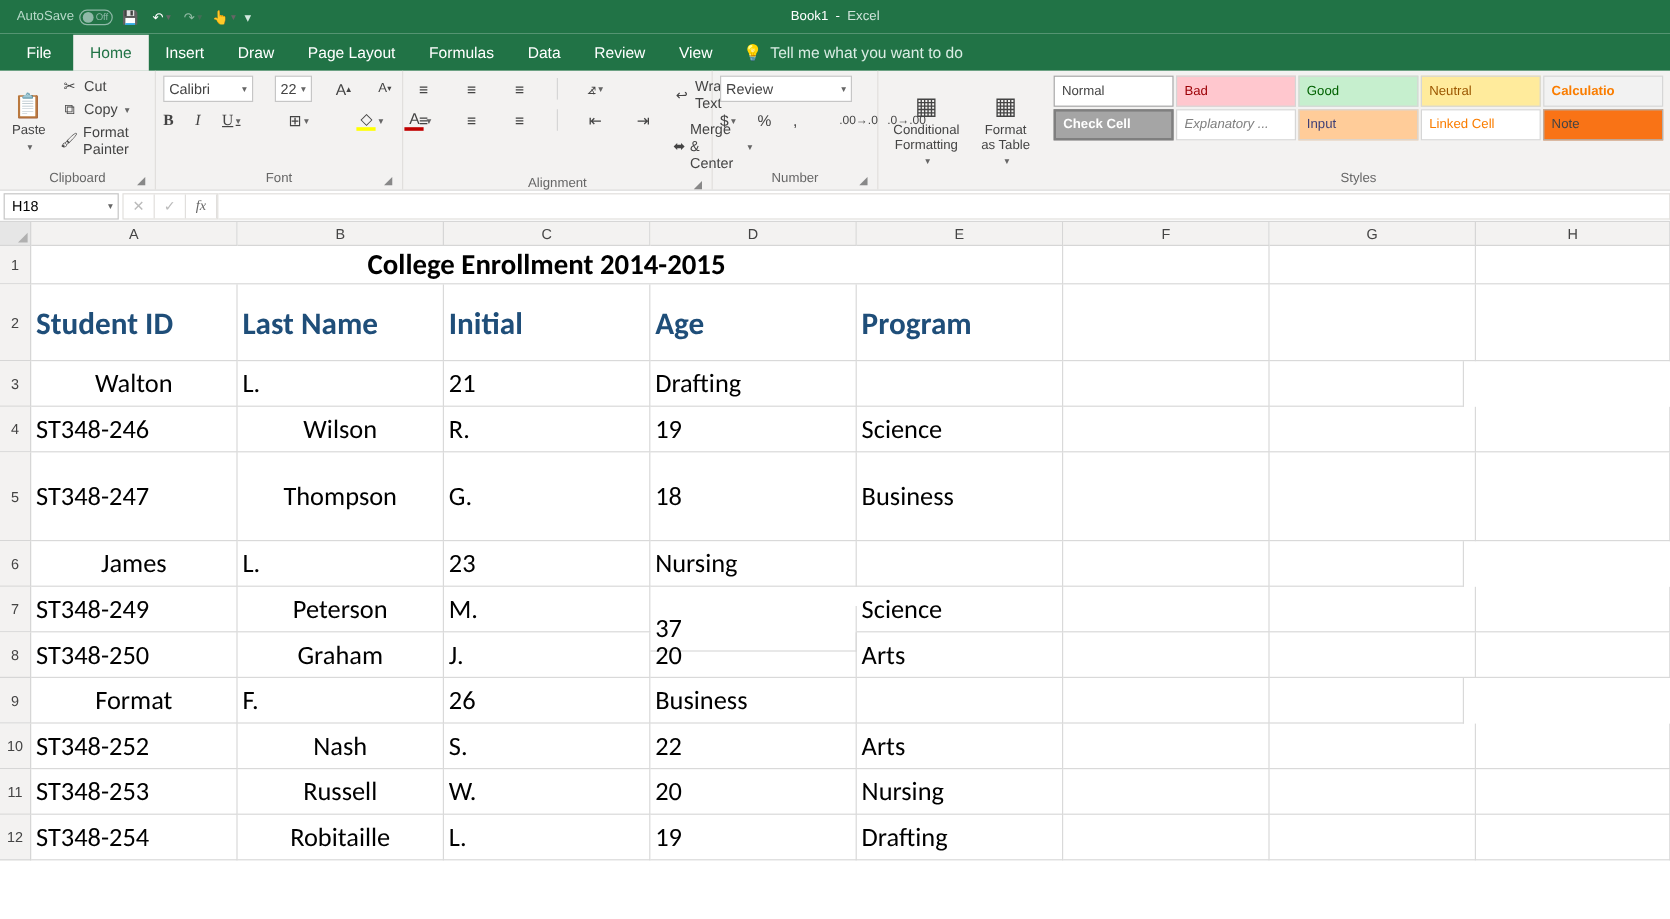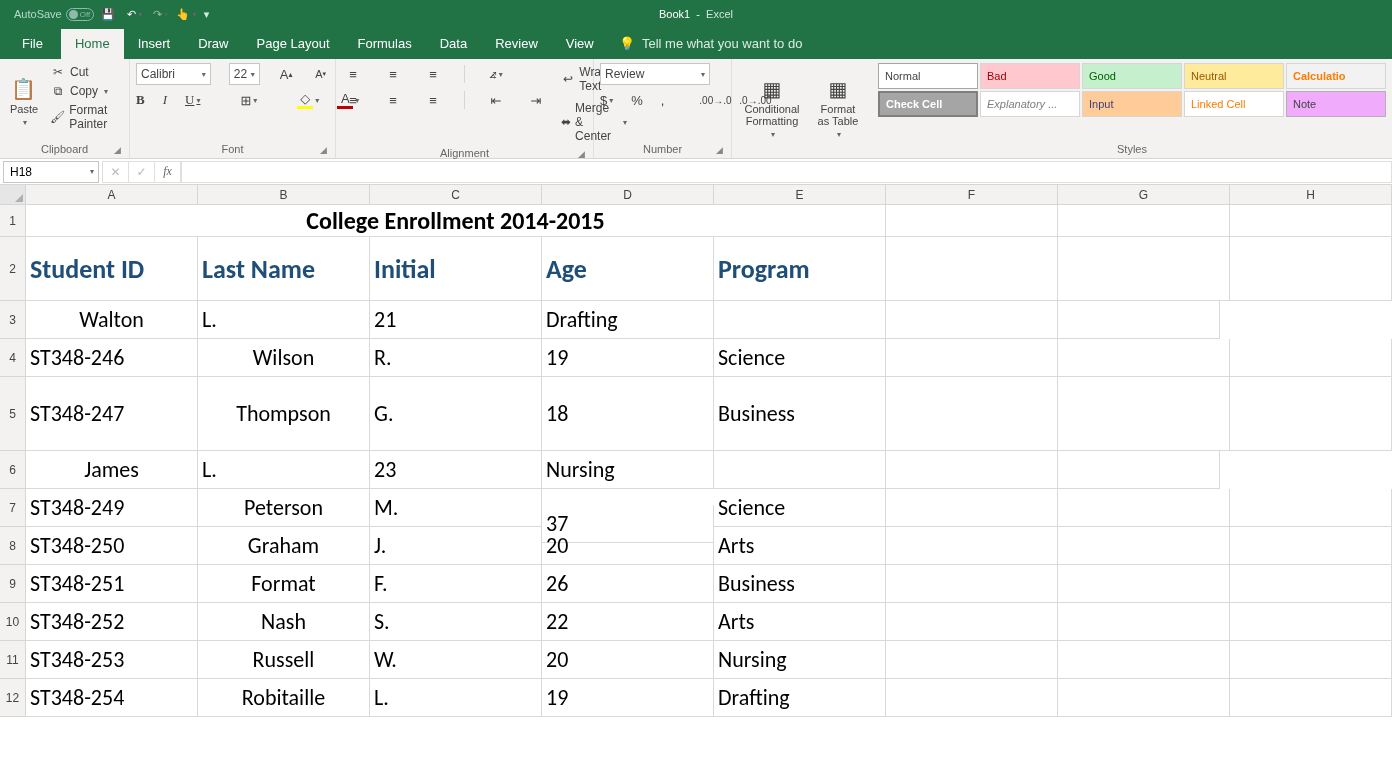--- a/index.html
+++ b/index.html
@@ -58,21 +58,21 @@
 .stycell { border: 1px solid #d6d6d6; background: #fff; font-size: 11px; display: flex; align-items: center; padding: 0 6px; }
 .sty-normal { border: 1px solid #a6a6a6; }
 .sty-bad { background: #ffc7ce; color: #9c0006; }
 .sty-good { background: #c6efce; color: #006100; }
 .sty-neutral { background: #ffeb9c; color: #9c5700; }
 .sty-calc { background: #f2f2f2; color: #fa7d00; font-weight: bold; }
 .sty-check { background: #a5a5a5; color: #fff; font-weight: bold; border: 2px solid #7f7f7f; }
 .sty-expl { font-style: italic; color: #7f7f7f; }
 .sty-input { background: #ffcc99; color: #3f3f76; }
 .sty-linked { background: #fff; color: #fa7d00; }
-.sty-note { background: #f0abfc; border: 1px solid #b2b2b2; }
+.sty-note { background: #f97316; border: 1px solid #b2b2b2; }
 
 
 .fbar { height: 26px; border-bottom: 1px solid #d6d6d6; display: flex; align-items: center; background: #fff; font-size: 12px; }
 .namebox { width: 96px; height: 22px; border: 1px solid #c6c6c6; margin: 0 3px; display: flex; align-items: center; justify-content: space-between; padding: 0 4px 0 6px; }
 .fbar .fbtns { display: flex; border: 1px solid #e1dfdd; height: 22px; }
 .fbar .fbtn { width: 26px; display: flex; align-items: center; justify-content: center; color: #bbb; border-right: 1px solid #e1dfdd; }
 .fbar .fbtn.fx { color: #666; font-style: italic; font-family: "Times New Roman"; }
 .fbar .finput { flex: 1; height: 22px; border: 1px solid #e1dfdd; border-left: none; padding: 0 6px; }
 
 
@@ -381,21 +381,20 @@
         <div class="cell cB ctr" style="height: 38px;">Graham</div>
         <div class="cell cC" style="height: 38px;">J.</div>
         <div class="cell cD" style="height: 38px;"> 20</div>
         <div class="cell cE" style="height: 38px;">Arts</div>
         <div class="cell cF" style="height: 38px;"></div>
         <div class="cell cG" style="height: 38px;"></div>
         <div class="cell cH" style="height: 38px;"></div>
       </div>
       <div class="row" style="height: 38px;">
         <div class="rh" style="height: 38px;">9</div>
-        <div class="cell cA" style="height: 38px;">ST348-251</div>
         <div class="cell cB ctr" style="height: 38px;">Format</div>
         <div class="cell cC" style="height: 38px;">F.</div>
         <div class="cell cD" style="height: 38px;"> 26</div>
         <div class="cell cE" style="height: 38px;">Business</div>
         <div class="cell cF" style="height: 38px;"></div>
         <div class="cell cG" style="height: 38px;"></div>
         <div class="cell cH" style="height: 38px;"></div>
       </div>
       <div class="row" style="height: 38px;">
         <div class="rh" style="height: 38px;">10</div>

